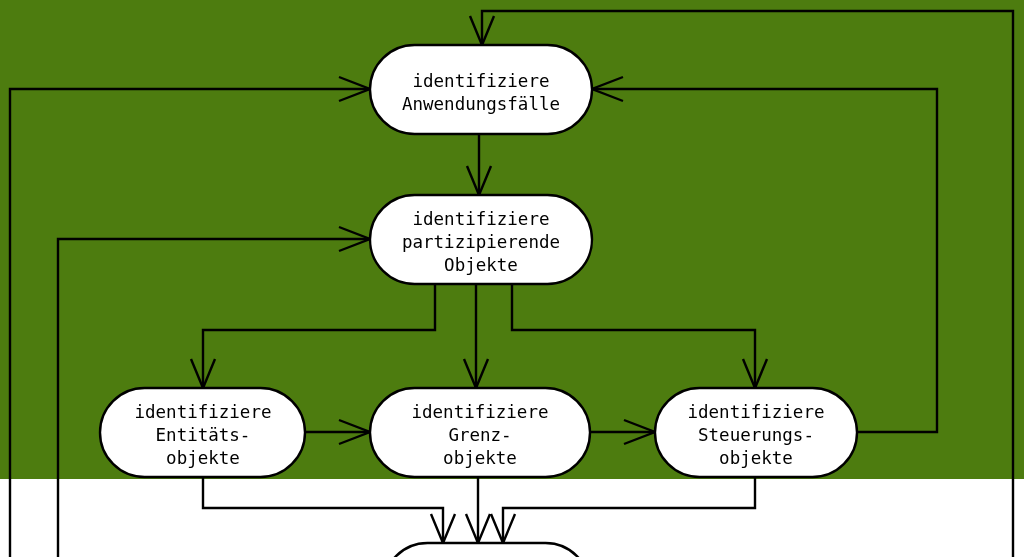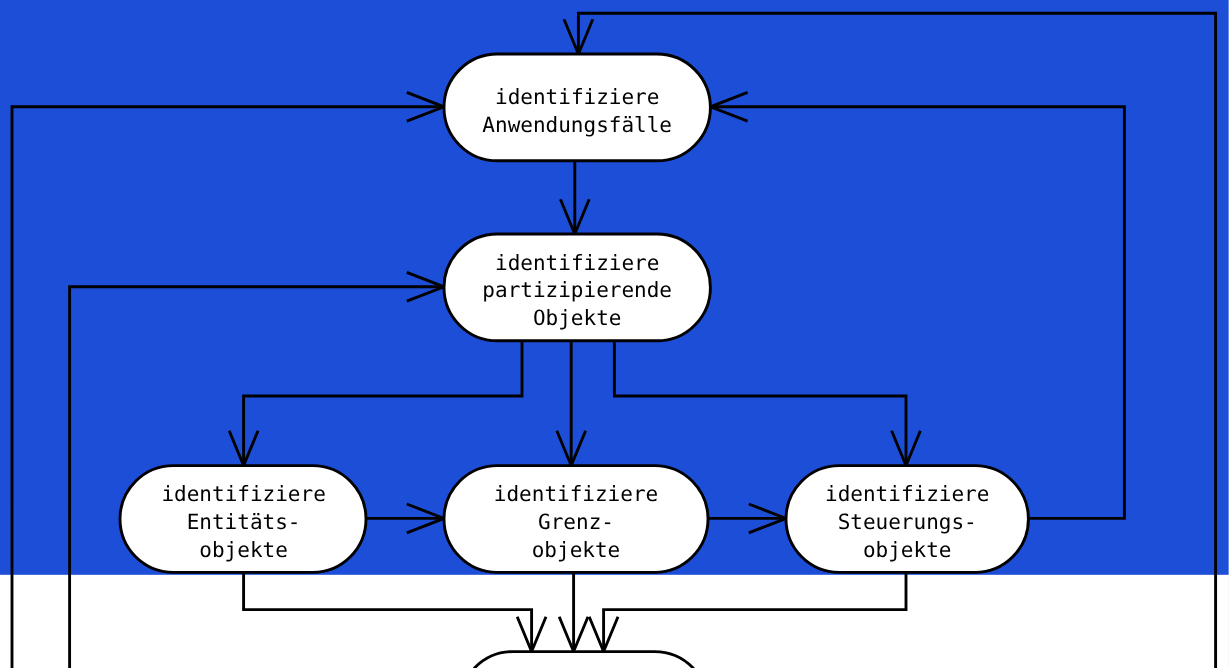--- a/index.html
+++ b/index.html
@@ -1,20 +1,20 @@
 <!DOCTYPE html>
 <html><head>
 <meta charset="utf-8">
 <style>
   html,body{margin:0;padding:0;background:#ffffff;}
   body{
     width:1024px;height:557px;overflow:hidden;
     font-family:"DejaVu Sans Mono","Liberation Mono",monospace;
   }
-  #diagram-root{position:relative;width:1024px;height:479px;background:#1d4ed8;}
+  #diagram-root{position:relative;width:1024px;height:479px;background:#4d7c0f;}
   svg#flow{display:block;width:1024px;height:557px;}
   .node-shape{fill:#ffffff;stroke:#000000;stroke-width:2.4;}
   .edge{fill:none;stroke:#000000;stroke-width:2.4;stroke-linecap:butt;stroke-linejoin:miter;}
   .arrowhead{fill:none;stroke:#000000;stroke-width:2.4;stroke-linecap:butt;stroke-linejoin:miter;}
   .node-text{
     font-family:"DejaVu Sans Mono","Liberation Mono",monospace;
     font-size:17.5px;fill:#000000;text-anchor:middle;
     dominant-baseline:middle;letter-spacing:0px;
   }
 </style>

